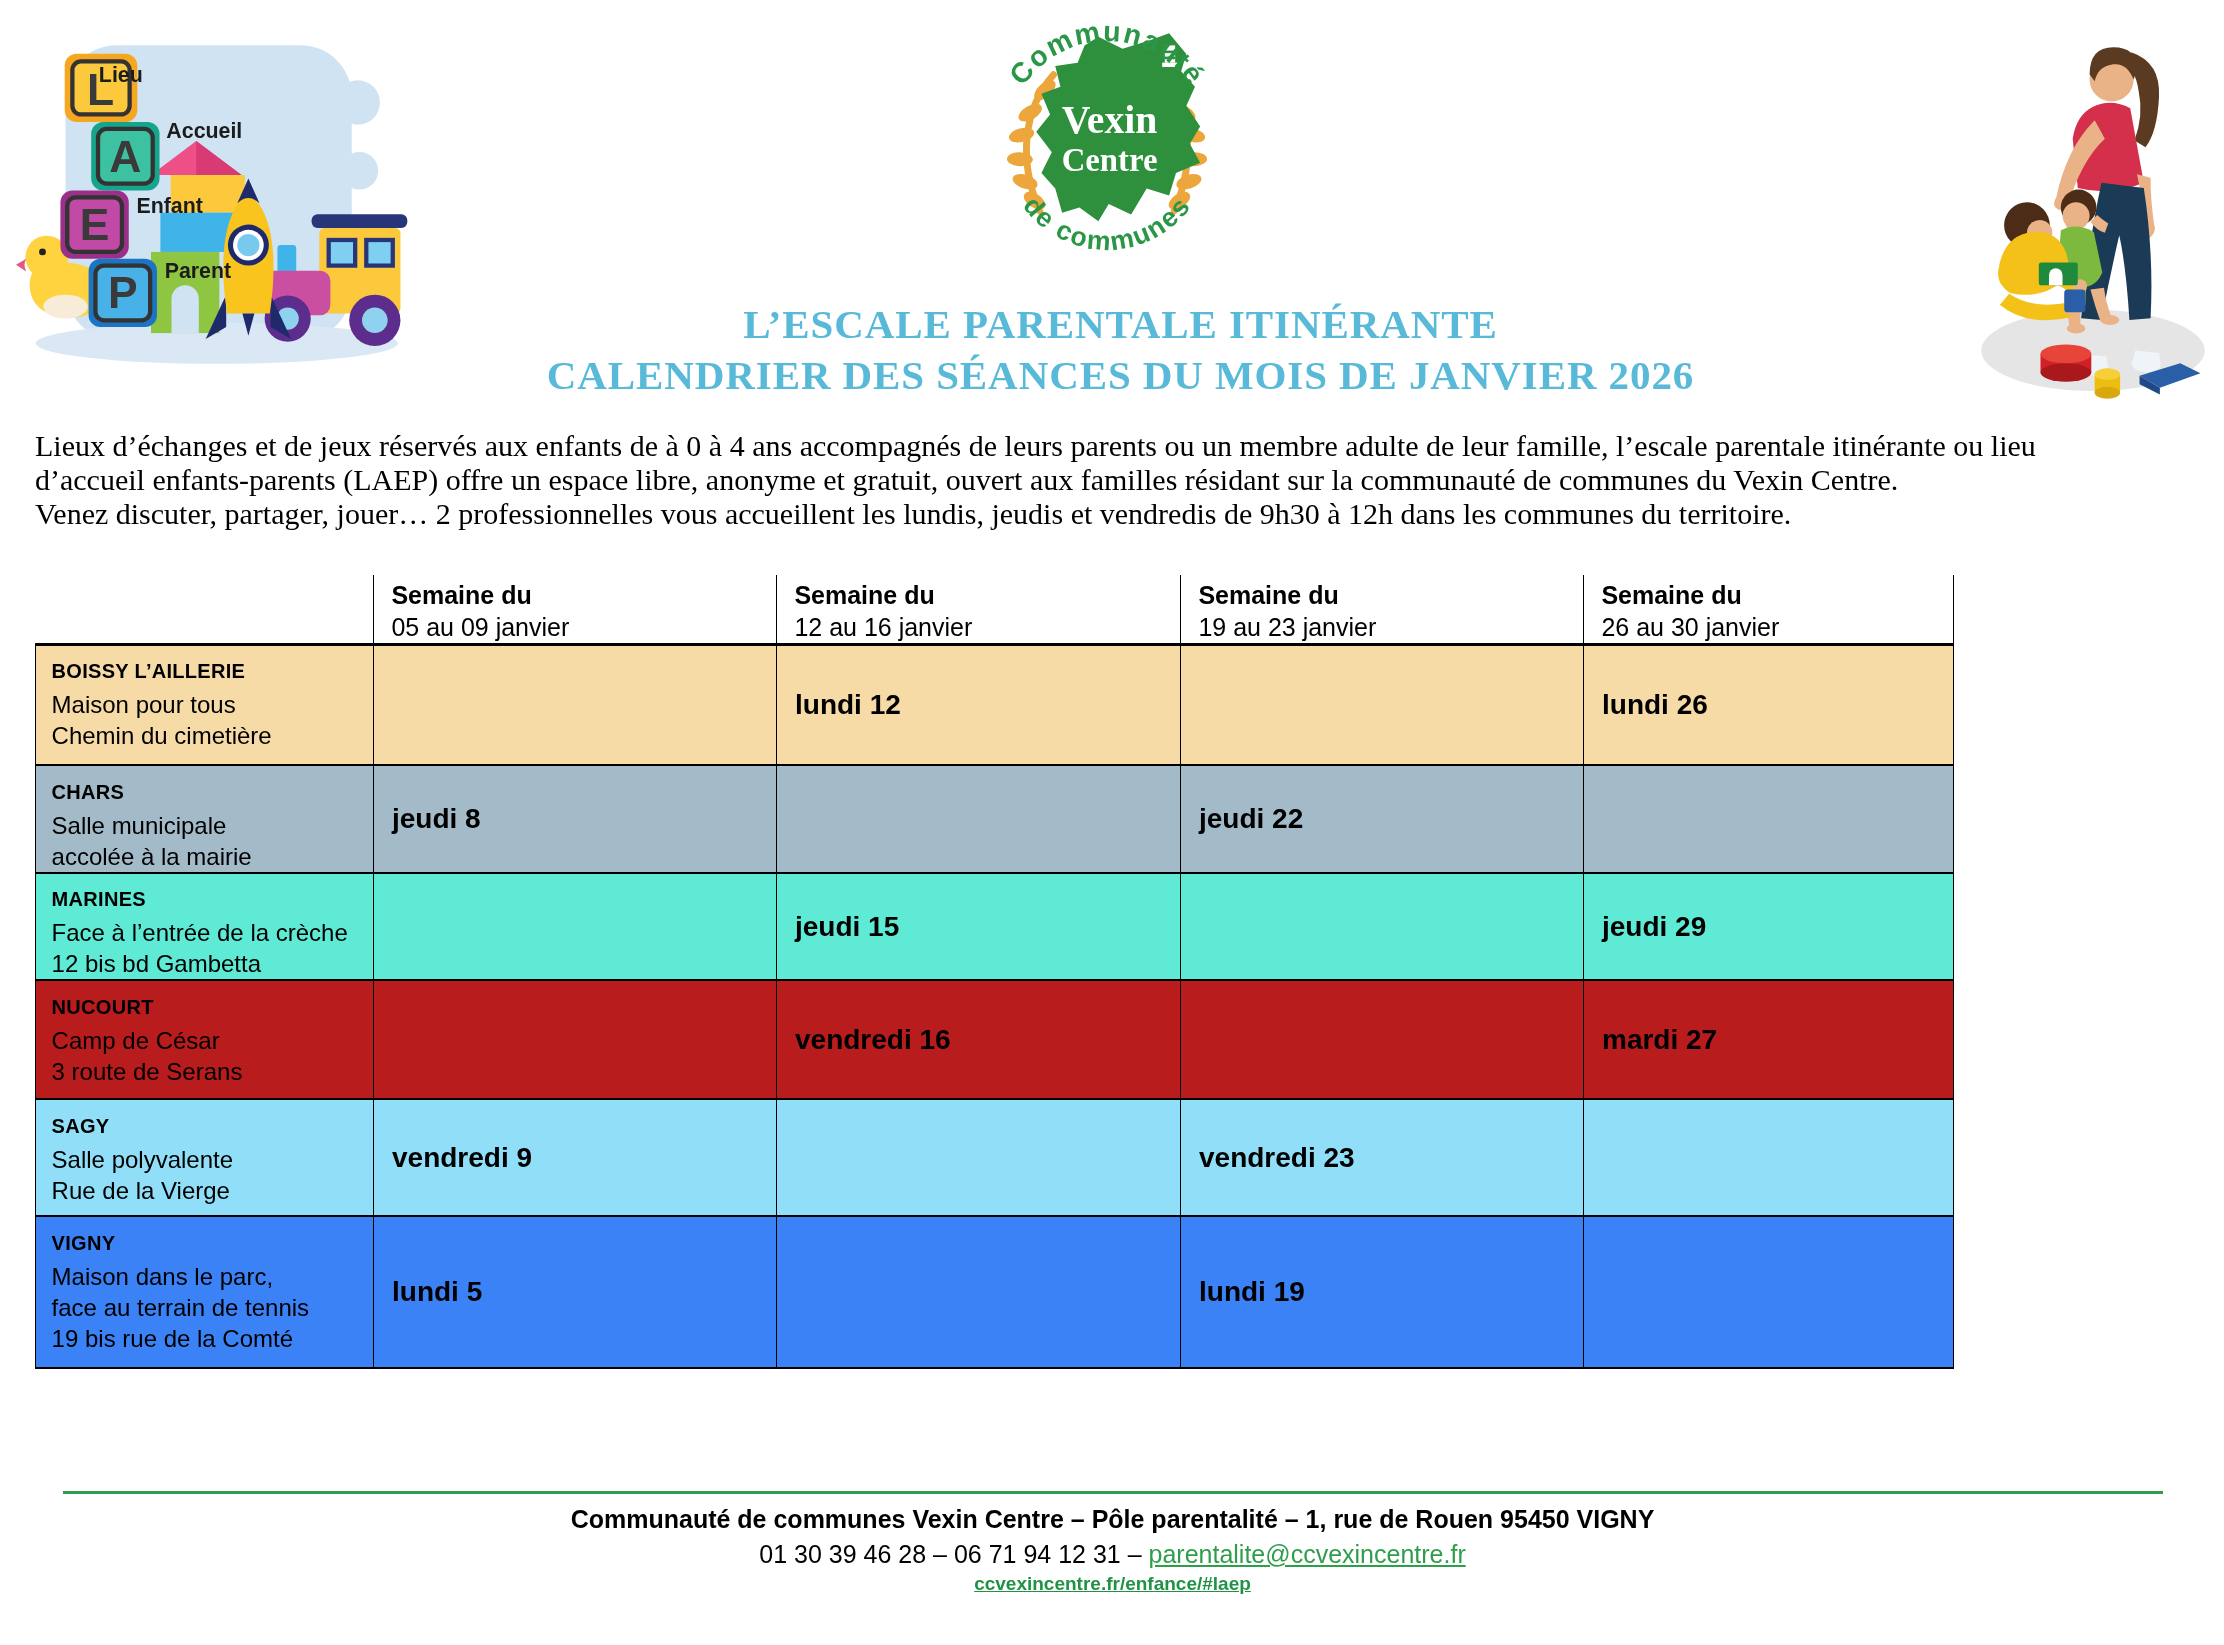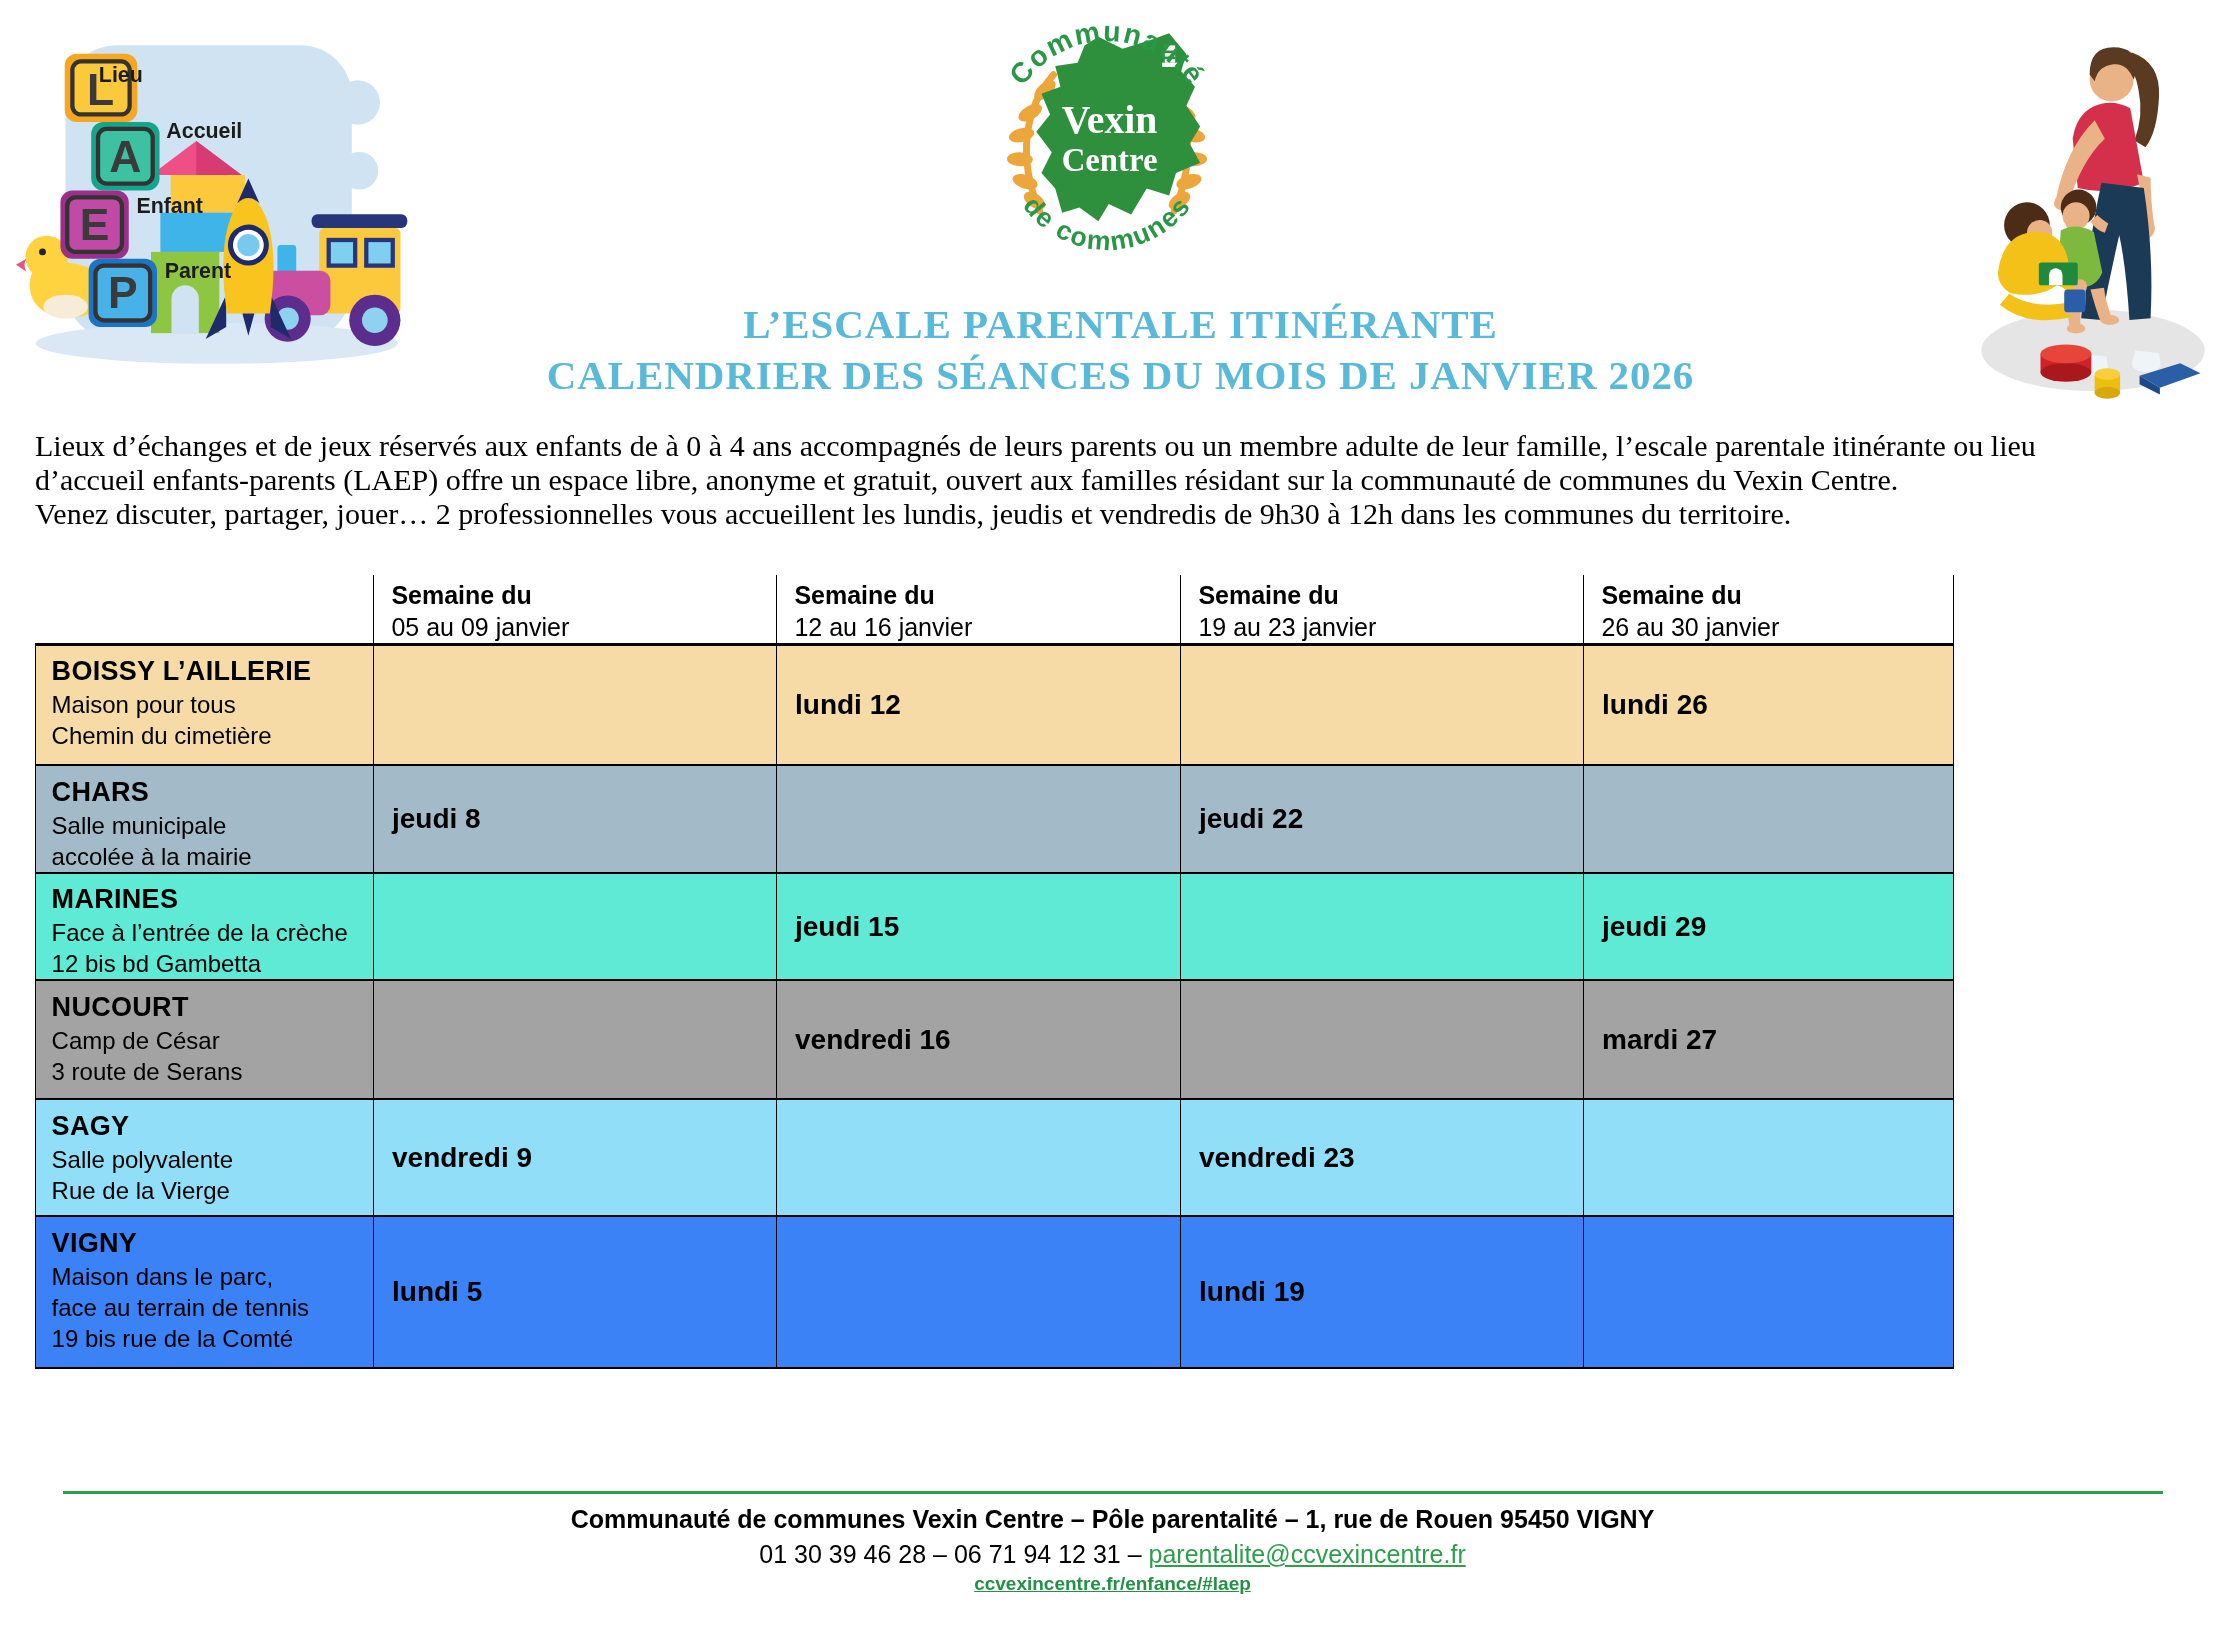--- a/index.html
+++ b/index.html
@@ -32,21 +32,21 @@
   .schedule thead th.corner{border-left:none;}
   .schedule thead th.last{border-right:1.7px solid #000;}
   .wk{font-weight:bold;display:block;}
   .schedule tbody td{
     border-left:1.7px solid #000;border-right:1.7px solid #000;
     border-top:2.6px solid #000;border-bottom:2.6px solid #000;
   }
   tr.r0{height:121px}tr.r1{height:103px}tr.r2{height:96px}
   tr.r3{height:119px}tr.r4{height:117px}tr.r5{height:152px}
   td.loc{vertical-align:top;padding:8.7px 10.4px 0 15.6px;font-size:24px;line-height:31px;}
-  td.loc .city{font-size:27px;font-weight:bold;line-height:35px;letter-spacing:0.3px;}
+  td.loc .city{font-size:20px;font-weight:bold;line-height:35px;letter-spacing:0.3px;}
   td.slot{vertical-align:middle;padding-left:18px;font-weight:bold;font-size:28px;}
   
   .footer-hr{position:absolute;top:1491px;left:63px;width:2100px;height:2.6px;background:#2e9e4a;}
   .f-line{position:absolute;left:0;width:2225px;text-align:center;font-size:25px;}
   .f1{top:1505px;font-weight:bold;}
   .f2{top:1540px;}
   .f3{top:1573px;font-size:19px;font-weight:bold;}
   .green-link{color:#2e9e4a;text-decoration:underline;}
   .f3 a{color:#219245;}
 </style>
@@ -292,21 +292,21 @@
         <td class="loc">
           <div class="city">MARINES</div>
           <div>Face à l’entrée de la crèche</div>
           <div>12 bis bd Gambetta</div>
         </td>
         <td class="slot"></td>
         <td class="slot">jeudi 15</td>
         <td class="slot"></td>
         <td class="slot">jeudi 29</td>
       </tr>
-      <tr class="r3" style="background-color: #a3a3a3; margin-left: 12px;">
+      <tr class="r3" style="background-color: #b91c1c; margin-left: 12px;">
         <td class="loc">
           <div class="city">NUCOURT</div>
           <div>Camp de César</div>
           <div>3 route de Serans</div>
         </td>
         <td class="slot"></td>
         <td class="slot">vendredi 16</td>
         <td class="slot"></td>
         <td class="slot">mardi 27</td>
       </tr>

